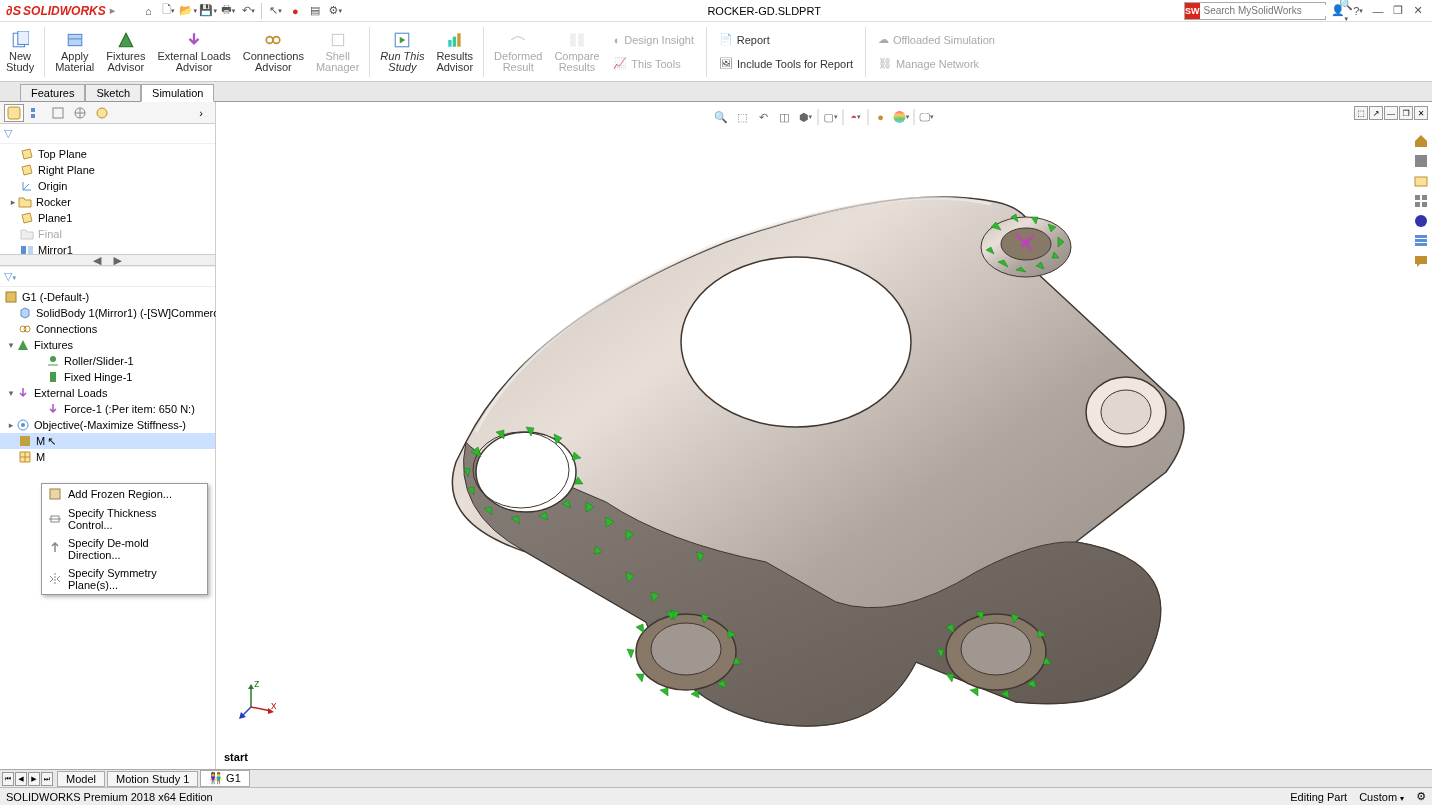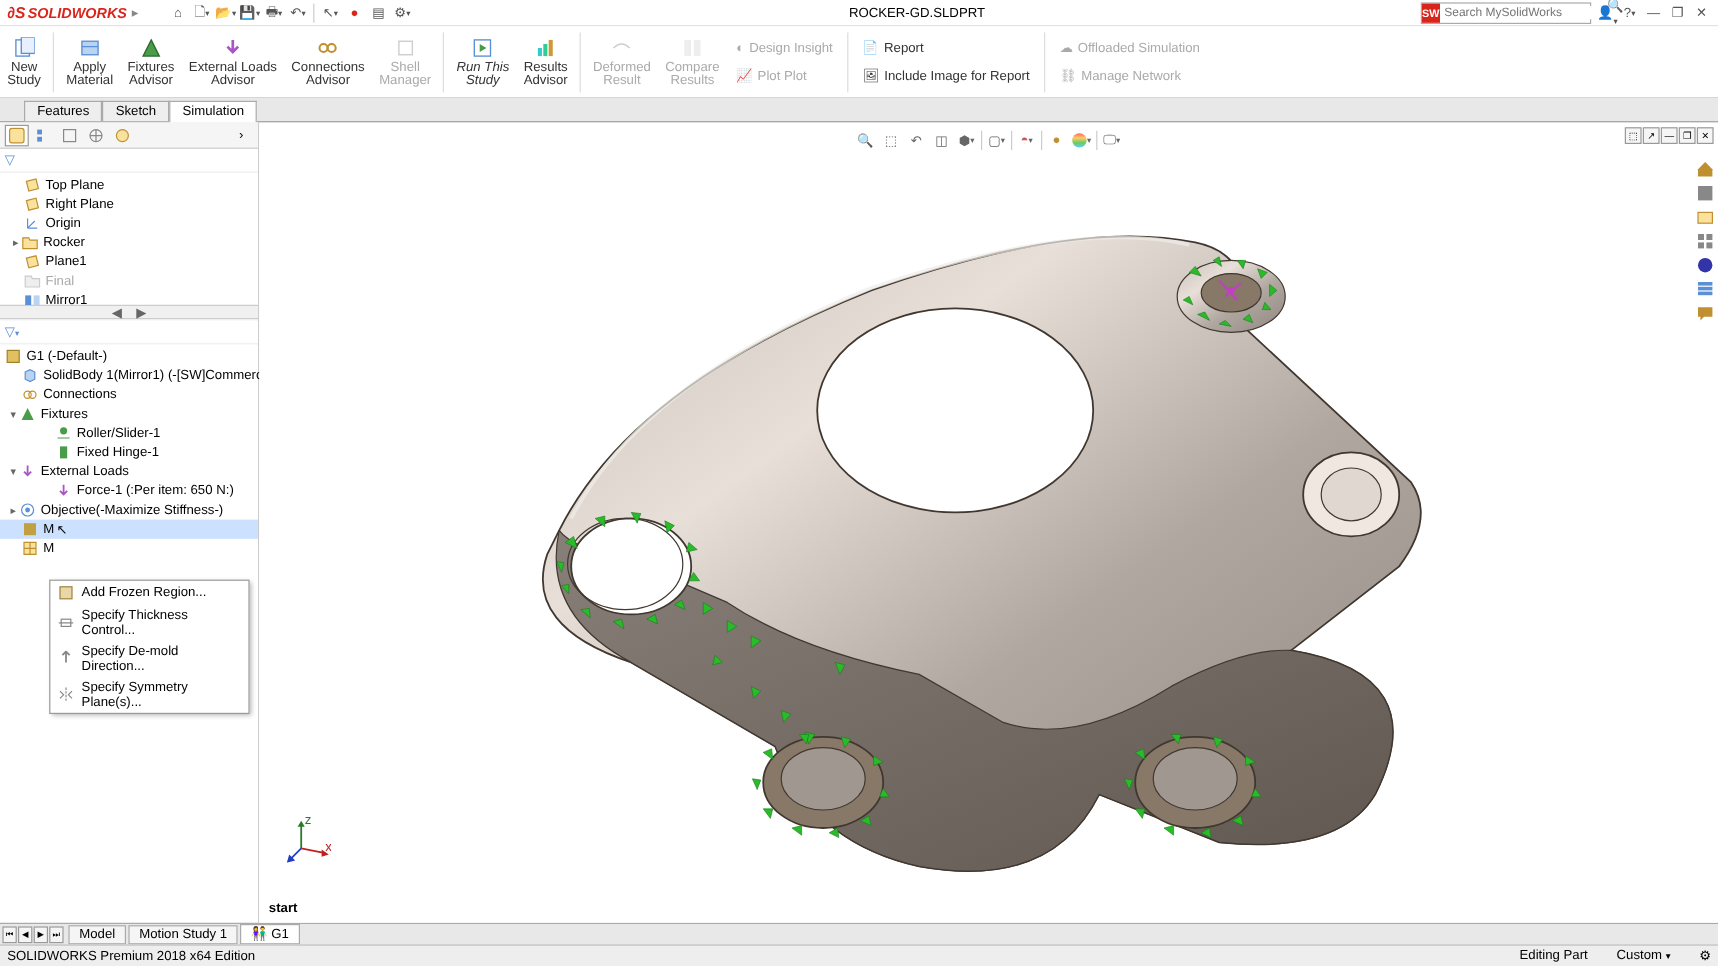--- a/index.html
+++ b/index.html
@@ -76,21 +76,21 @@
 
 
 .bottom-tabs { height: 18px; background: #e8e8e8; display: flex; align-items: center; border-top: 1px solid #aaa; font-size: 10px; }
 .bt-nav { display: flex; gap: 1px; padding: 0 2px; }
 .bt-nav-btn { width: 12px; height: 14px; border: 1px solid #999; background: #f5f5f5; font-size: 7px; display: flex; align-items: center; justify-content: center; cursor: pointer; }
 .bt-tab { padding: 1px 8px; border: 1px solid #aaa; background: #f5f5f5; cursor: pointer; margin-left: 2px; }
 .bt-tab.active { background: #fff; }
 
 
 .status-bar { height: 18px; background: #eee; border-top: 1px solid #bbb; display: flex; align-items: center; padding: 0 6px; font-size: 10px; justify-content: space-between; }
-.status-right { display: flex; gap: 24px; }
+.status-right { display: flex; gap: 12px; align-items: center; }
 
 
 svg { display: block; }
 </style>
 </head>
 <body>
 
 <div class="title-bar">
   <div class="logo">
     <span class="logo-ds">∂S</span>
@@ -208,32 +208,32 @@
     <span style="white-space:pre-line;">Compare
 Results</span>
   </div>
   <div class="ribbon-small">
     <div class="ribbon-small-item disabled">
         <span>◐</span>
         <span>Design Insight</span>
       </div>
     <div class="ribbon-small-item disabled">
         <span>📈</span>
-        <span>Plot Plot</span>
+        <span>This Tools</span>
       </div>
   </div>
   <div class="ribbon-sep"></div>
   <div class="ribbon-small">
     <div class="ribbon-small-item">
         <span>📄</span>
         <span>Report</span>
       </div>
     <div class="ribbon-small-item">
         <span>🖼</span>
-        <span>Include Image for Report</span>
+        <span>Include Tools for Report</span>
       </div>
   </div>
   <div class="ribbon-sep"></div>
   <div class="ribbon-small">
     <div class="ribbon-small-item disabled">
         <span>☁</span>
         <span>Offloaded Simulation</span>
       </div>
     <div class="ribbon-small-item disabled">
         <span>⛓</span>

